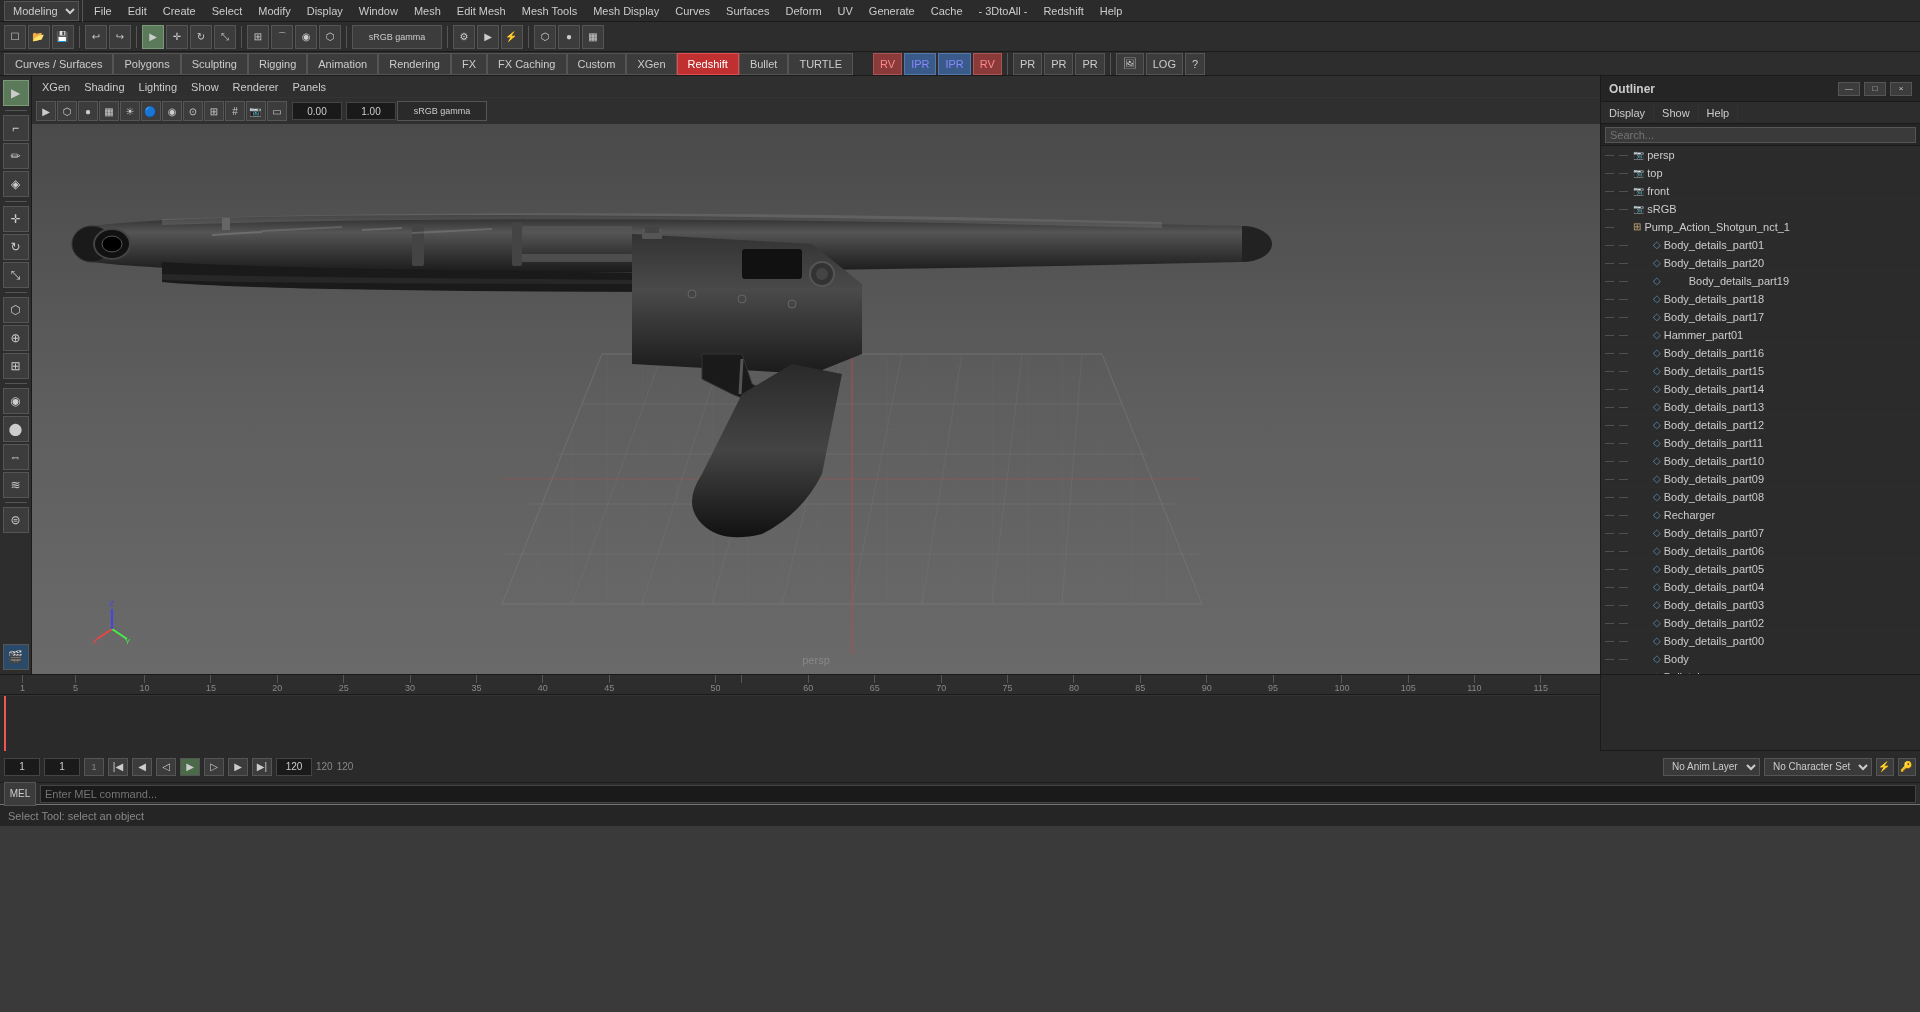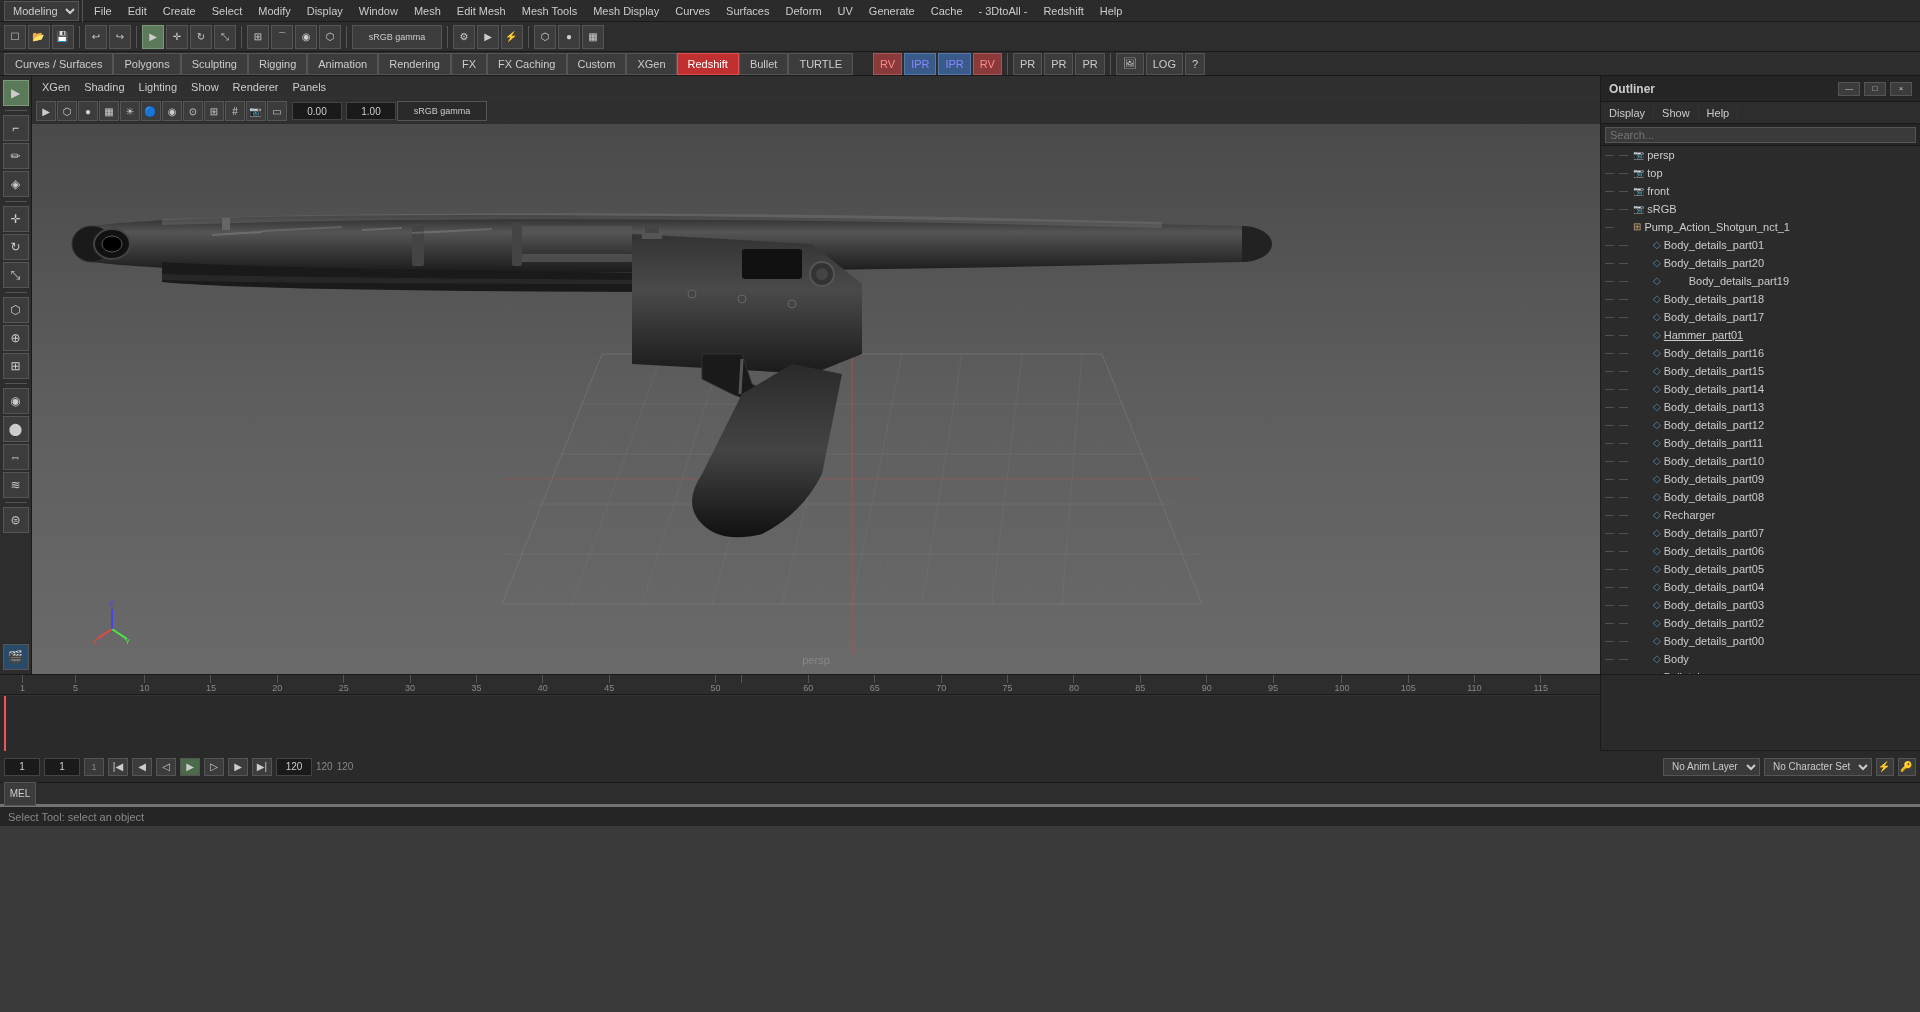--- a/index.html
+++ b/index.html
@@ -146,21 +146,21 @@
       border-bottom: 1px solid #1a1a1a;
     }
     #timeline-controls {
       height: 32px; background: #2a2a2a; display: flex; align-items: center;
       padding: 0 4px; gap: 4px; border-top: 1px solid #1a1a1a;
     }
 
     
     #status-bar {
       width: 100%; height: 22px; background: #252525; display: flex; align-items: center;
-      padding: 0 8px; border-top: 3px solid #737373; font-size: 11px; color: #888;
+      padding: 0 8px; border-top: 1px solid #737373; font-size: 11px; color: #888;
     }
 
     
     #mel-bar {
       width: 100%; height: 22px; background: #2d2d2d; display: flex; align-items: center;
       padding: 0 4px; border-top: 1px solid #1a1a1a;
     }
     #mel-input {
       flex: 1; height: 18px; background: #1a1a1a; border: 1px solid #444; color: #ccc;
       font-size: 11px; padding: 0 4px;
@@ -586,21 +586,21 @@
           <span style="margin-right: 2px; width: 12px; color: rgb(102, 102, 102); font-size: 9px;">—</span>
           <span style="display: inline-block; width: 20px;"></span>
           <span style="margin-right: 3px; font-size: 10px; color: rgb(90, 138, 170);">◇</span>
           <span style="font-size: 11px;">Body_details_part17</span>
         </div>
         <div class="outliner-item">
           <span style="margin-right: 2px; width: 12px; color: rgb(102, 102, 102); font-size: 9px;">—</span>
           <span style="margin-right: 2px; width: 12px; color: rgb(102, 102, 102); font-size: 9px;">—</span>
           <span style="display: inline-block; width: 20px;"></span>
           <span style="margin-right: 3px; font-size: 10px; color: rgb(90, 138, 170);">◇</span>
-          <span style="font-size: 11px; text-decoration: underline;">Hammer_part01</span>
+          <span style="font-size: 11px;">Hammer_part01</span>
         </div>
         <div class="outliner-item">
           <span style="margin-right: 2px; width: 12px; color: rgb(102, 102, 102); font-size: 9px;">—</span>
           <span style="margin-right: 2px; width: 12px; color: rgb(102, 102, 102); font-size: 9px;">—</span>
           <span style="display: inline-block; width: 20px;"></span>
           <span style="margin-right: 3px; font-size: 10px; color: rgb(90, 138, 170);">◇</span>
           <span style="font-size: 11px;">Body_details_part16</span>
         </div>
         <div class="outliner-item">
           <span style="margin-right: 2px; width: 12px; color: rgb(102, 102, 102); font-size: 9px;">—</span>
@@ -876,17 +876,18 @@
   <select class="no-anim-dropdown">
     <option>No Character Set</option>
   </select>
 
   <button class="playback-btn" style="width:18px;">⚡</button>
   <button class="playback-btn" style="width:18px;">🔑</button>
 </div>
 
 <div id="mel-bar" style="display:flex;align-items:center;padding:0 4px;height:22px;background:#2d2d2d;border-top:1px solid #1a1a1a;width:100%;">
   <button class="tb-btn" style="min-width:32px;font-size:10px;">MEL</button>
+  <input type="text" id="mel-input" placeholder="Enter MEL command..." style="flex: 1 1 0%; height: 18px; background: rgb(26, 26, 26); border: 1px solid rgb(68, 68, 68); color: rgb(204, 204, 204); font-size: 11px; padding: 0px 4px; margin-left: 4px;">
 </div>
 
 <div id="status-bar">
   <span>Select Tool: select an object</span>
 </div>
 
 </body></html>

